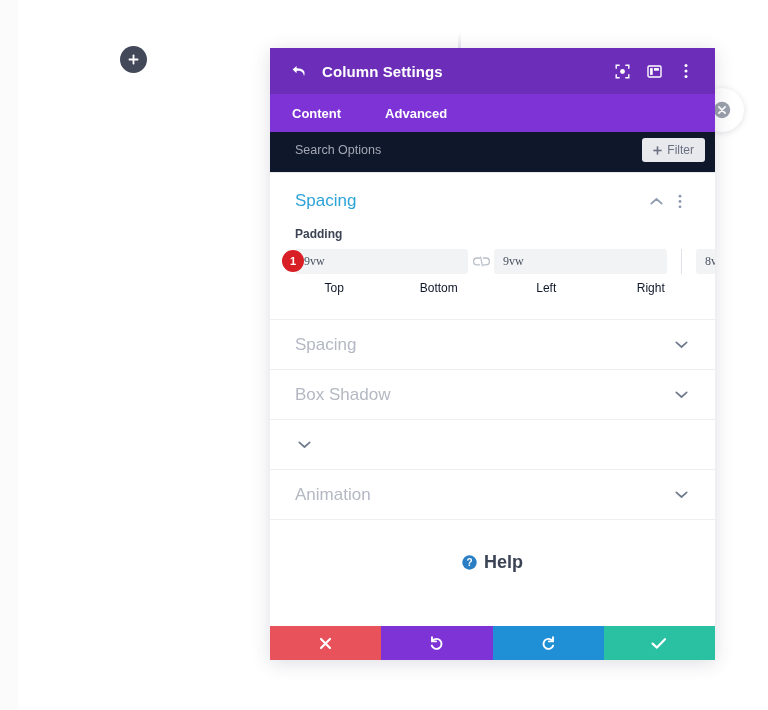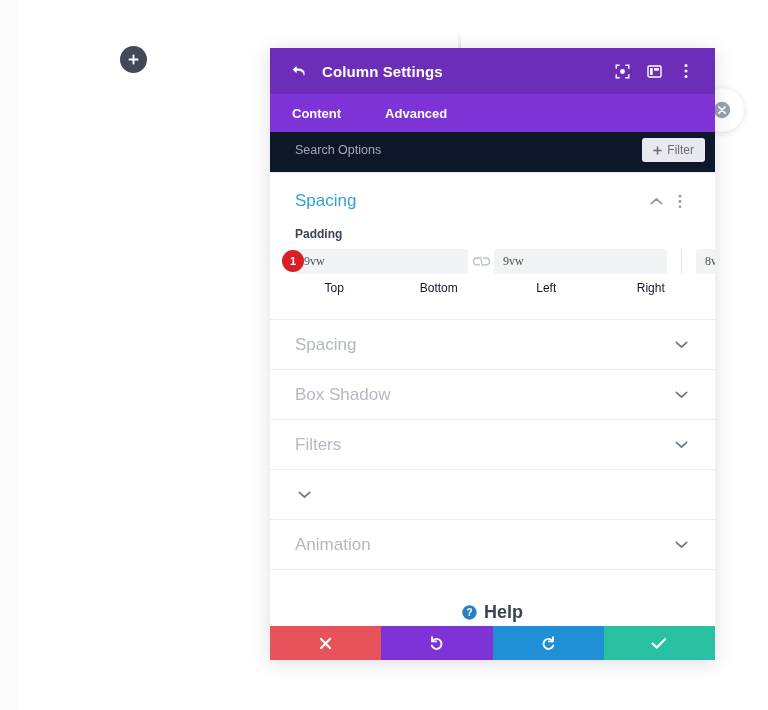--- a/index.html
+++ b/index.html
@@ -498,28 +498,20 @@
 
       <div class="toggle-row">
         <div class="toggle-title">Box Shadow</div>
         <div class="toggle-chevron">
           <svg width="13" height="9" viewBox="0 0 13 9">
             <path d="M1.3 2.4 L6.5 7.0 L11.7 2.4" stroke="#6f7a8c" stroke-width="1.7" fill="none" stroke-linecap="round" stroke-linejoin="round"></path>
           </svg>
         </div>
       </div>
 
-      <div class="toggle-row">
-        <div class="toggle-title">Filters</div>
-        <div class="toggle-chevron">
-          <svg width="13" height="9" viewBox="0 0 13 9">
-            <path d="M1.3 2.4 L6.5 7.0 L11.7 2.4" stroke="#6f7a8c" stroke-width="1.7" fill="none" stroke-linecap="round" stroke-linejoin="round"></path>
-          </svg>
-        </div>
-      </div>
 
       <div class="toggle-row">
         <div class="toggle-chevron">
           <svg width="13" height="9" viewBox="0 0 13 9">
             <path d="M1.3 2.4 L6.5 7.0 L11.7 2.4" stroke="#6f7a8c" stroke-width="1.7" fill="none" stroke-linecap="round" stroke-linejoin="round"></path>
           </svg>
         </div>
       </div>
 
       <div class="toggle-row">

